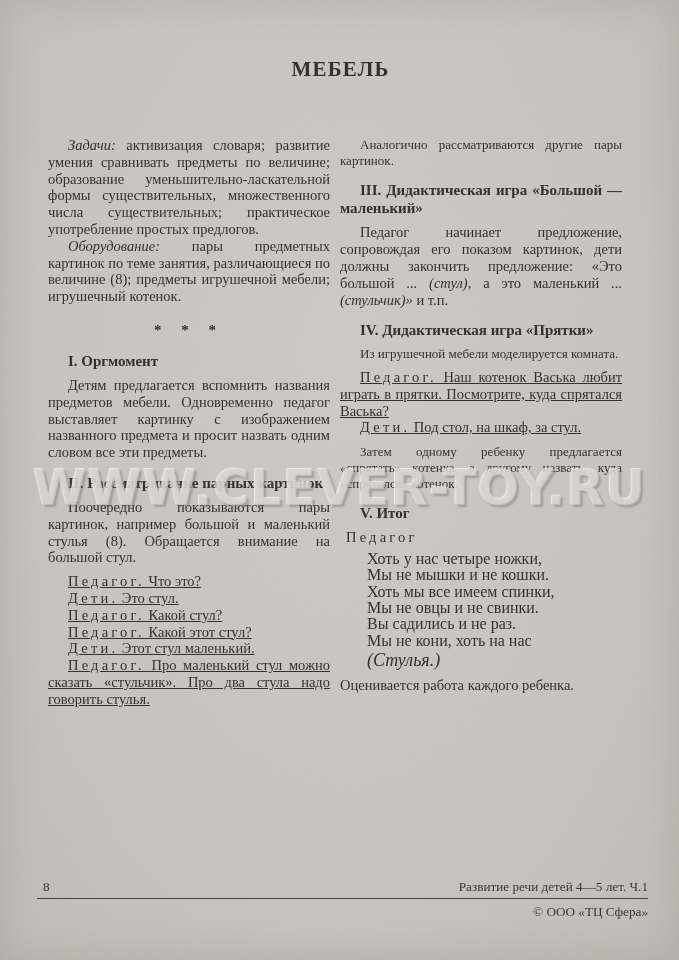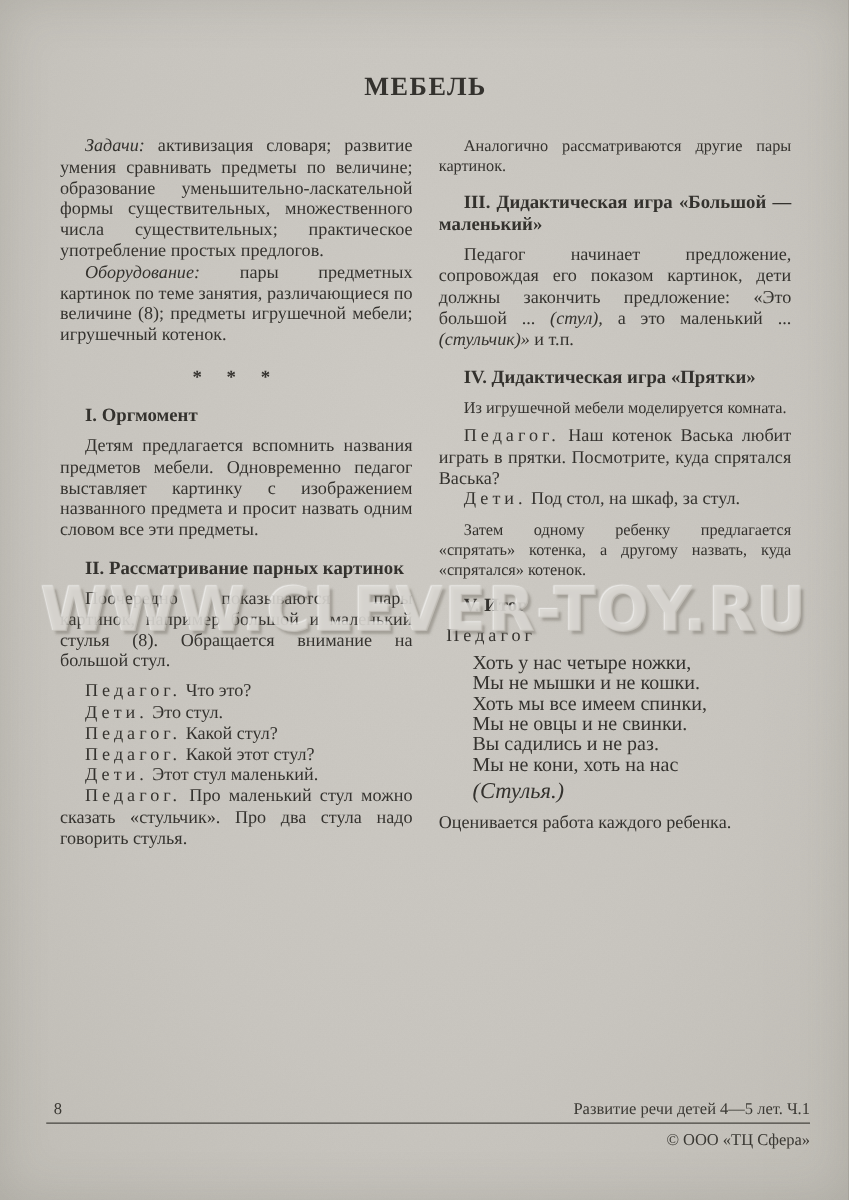--- a/index.html
+++ b/index.html
@@ -4,31 +4,31 @@
 <style>
   html,body{margin:0;padding:0;background:#9a978f;}
   .page{
     position:relative;width:679px;height:960px;overflow:hidden;
     background:radial-gradient(ellipse at 50% 38%, #cecbc5 0%, #c9c6c0 60%, #c1beb7 100%);
     font-family:"Liberation Serif", serif;color:#34322e;
     box-shadow:inset 0 0 40px rgba(90,86,78,.18);
   }
   .texture{position:absolute;inset:0;width:100%;height:100%;pointer-events:none;z-index:1;}
   .content{position:relative;z-index:2;padding:57px 46px 0 48px;}
-  .title{margin:0 0 27px 0;text-align:center;font-size:21px;font-weight:bold;letter-spacing:1.2px;}
-  .columns{display:flex;gap:21px;}
+  .title{margin:0 0 55px 0;text-align:center;font-size:21px;font-weight:bold;letter-spacing:1.2px;}
+  .columns{display:flex;gap:10px;}
   .col{width:282px;}
   p{margin:0;}
   .body{font-size:14.5px;line-height:16.8px;text-align:justify;text-indent:20px;}
   .small{font-size:13px;line-height:15.7px;text-align:justify;text-indent:20px;}
   .heading{font-size:15px;line-height:18px;font-weight:bold;text-align:justify;text-indent:20px;margin:13px 0 7px 0;}
   .stars{text-align:center;font-size:15px;font-weight:bold;letter-spacing:8px;margin:17px 0 9px 0;}
   .lead{font-style:italic;}
   .speaker{letter-spacing:3.2px;}
-  .dialogue{margin-top:7px;}
+  .dialogue{margin-top:7px;text-decoration:underline;}
   .mt{margin-top:8px;}
   .poem{margin:5px 0 7px 27px;}
   .poem-block{display:inline-block;}
   .poem-line{font-size:16px;line-height:16.3px;white-space:nowrap;}
   .poem-attribution{text-align:left;font-size:18px;font-style:italic;line-height:17px;margin-top:3px;}
   .watermark{
     position:absolute;left:50%;top:460px;transform:translateX(-50%);z-index:3;pointer-events:none;
     font-family:"DejaVu Sans", sans-serif;font-weight:800;font-size:49px;letter-spacing:1px;white-space:nowrap;
     color:rgba(206,203,197,0.60);
     text-shadow:-1px -1px 1px rgba(255,255,255,0.65), 2px 2px 2px rgba(104,99,89,0.40);

